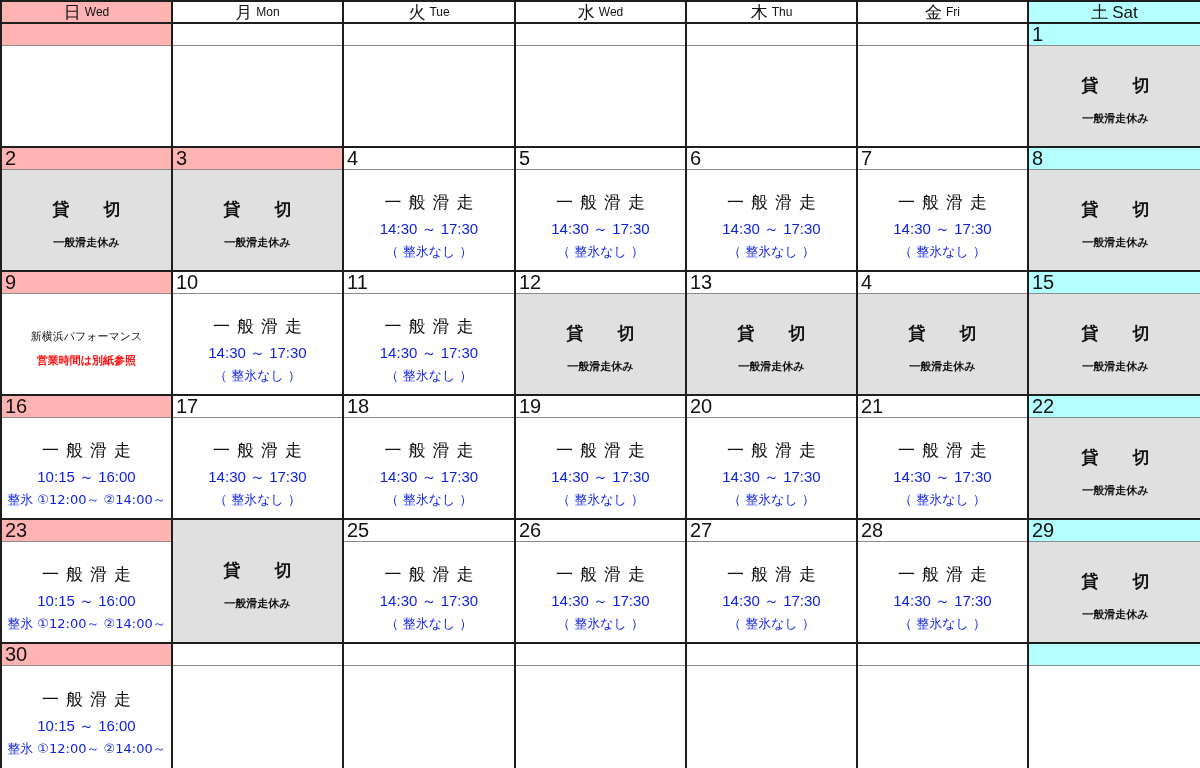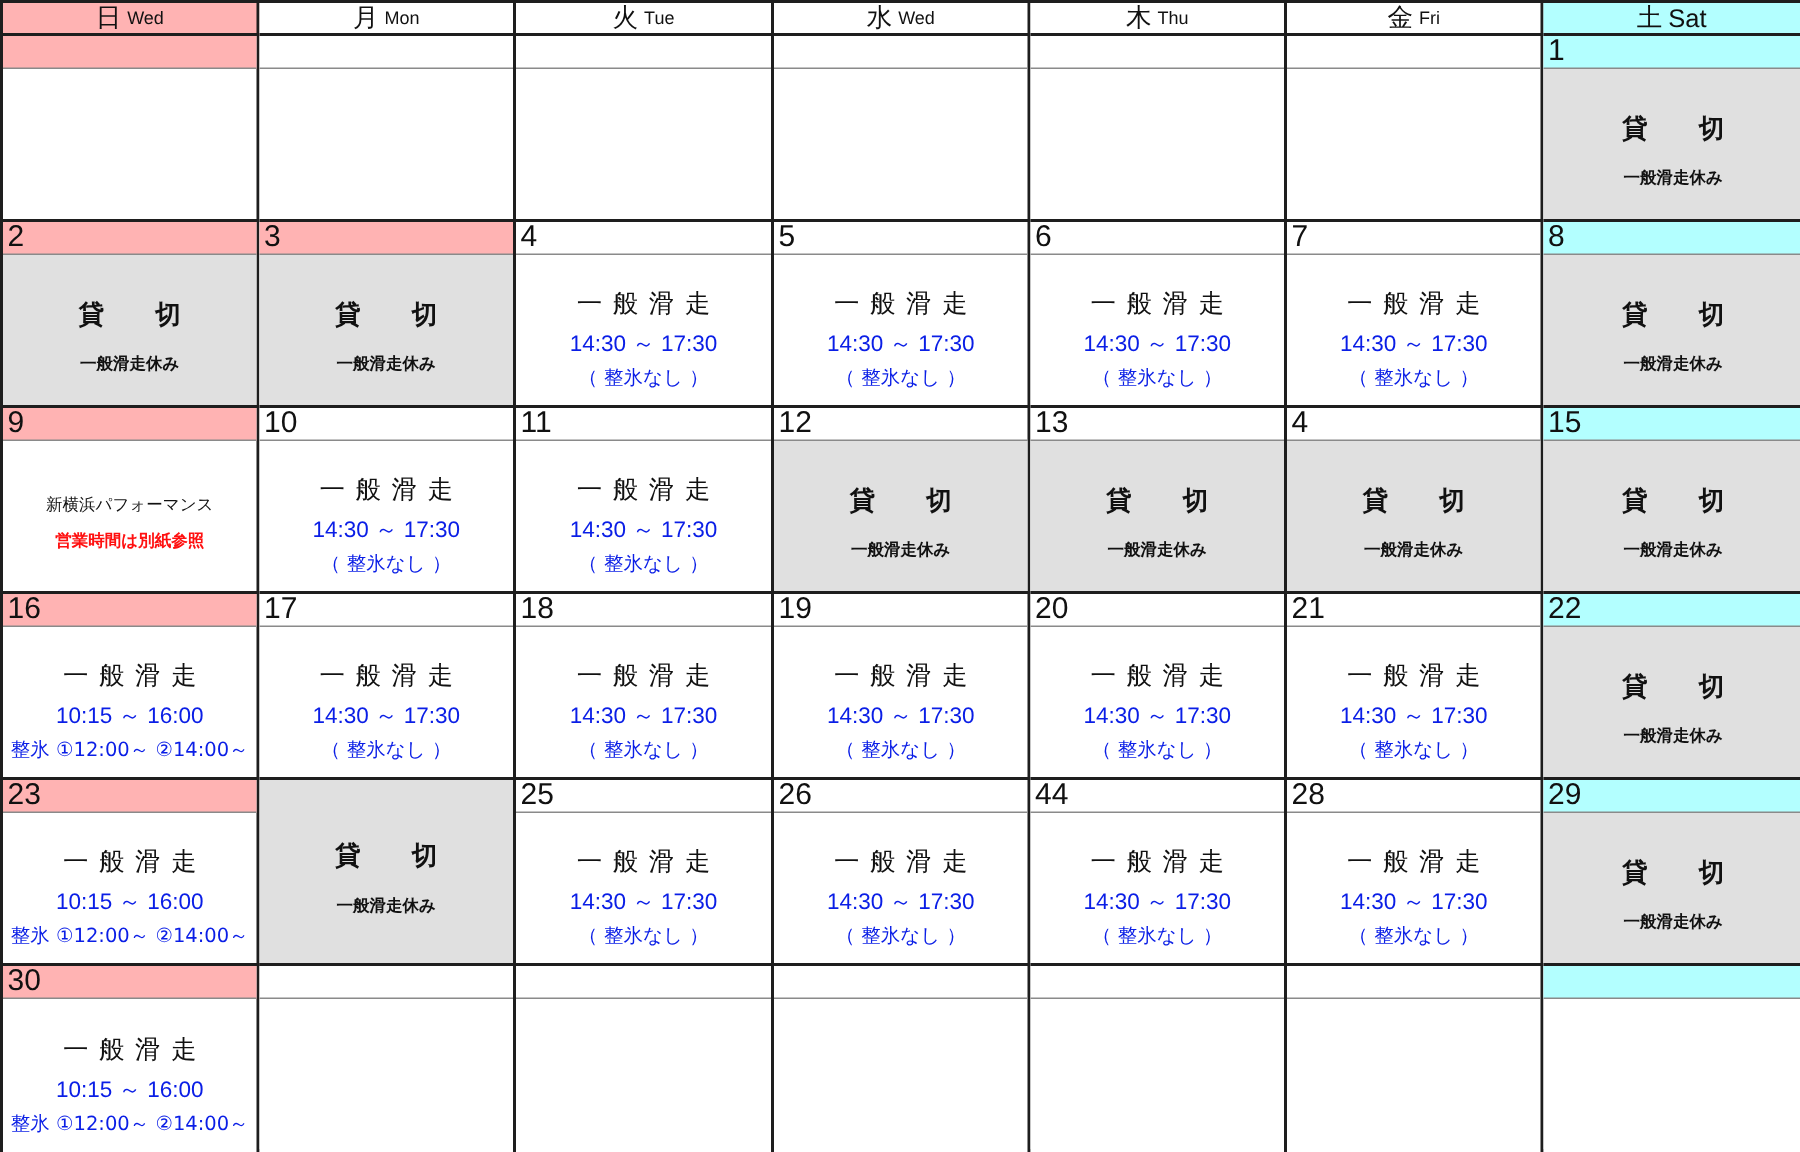--- a/index.html
+++ b/index.html
@@ -297,21 +297,21 @@
     </div>
     <div class="cell">
       <div class="date ">26</div>
       <div class="body">
         <div class="title-open">一般滑走</div>
         <div class="time">14:30 ～ 17:30</div>
         <div class="note">（ 整氷なし ）</div>
       </div>
     </div>
     <div class="cell">
-      <div class="date ">44</div>
+      <div class="date ">27</div>
       <div class="body">
         <div class="title-open">一般滑走</div>
         <div class="time">14:30 ～ 17:30</div>
         <div class="note">（ 整氷なし ）</div>
       </div>
     </div>
     <div class="cell">
       <div class="date ">28</div>
       <div class="body">
         <div class="title-open">一般滑走</div>

